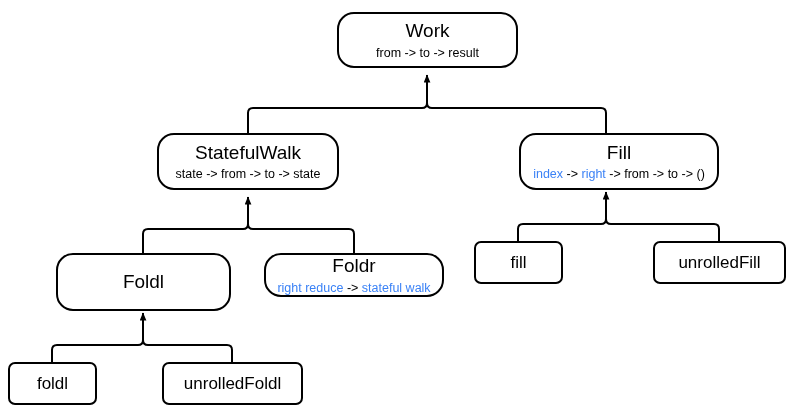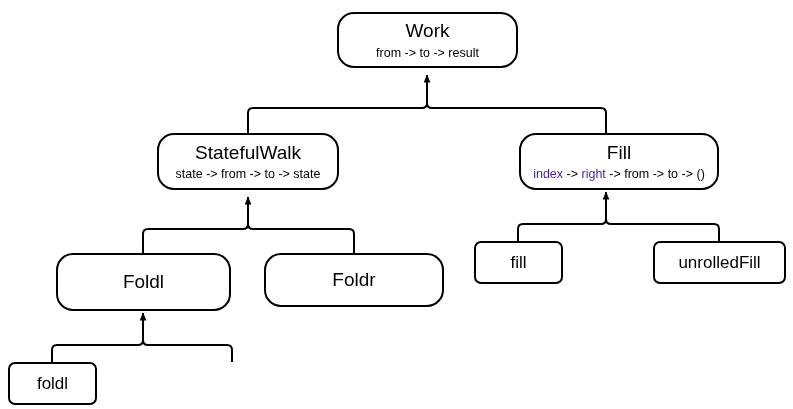--- a/index.html
+++ b/index.html
@@ -42,21 +42,21 @@
     font-size: 19px;
     white-space: nowrap;
   }
   .node-title.solo { font-size: 17px; }
   .node-sub {
     font-size: 12.5px;
     margin-top: 4px;
     white-space: nowrap;
     color: #000000;
   }
-  .hl { color: #4c1d95; }
+  .hl { color: #3b82f6; }
   .bk { color: #000000; }
 </style>
 </head>
 <body>
 
 <div id="canvas">
 
   <svg id="edges" viewBox="0 0 793 409" width="793" height="409">
     <defs>
       <marker id="arrowhead" markerWidth="9" markerHeight="9" refX="7.6" refY="3.4" orient="auto" markerUnits="userSpaceOnUse">
@@ -101,30 +101,34 @@
 
   <div class="node rounded-lg" style="left:519px; top:133px; width:200px; height:57px;">
     <div class="node-title">Fill</div>
     <div class="node-sub"><span class="hl">index</span><span class="bk"> -&gt; </span><span class="hl">right</span><span class="bk"> -&gt; from -&gt; to -&gt; ()</span></div>
   </div>
 
   <div class="node rounded-lg" style="left:56px; top:253px; width:175px; height:58px;">
     <div class="node-title">Foldl</div>
   </div>
 
-  <div class="node rounded-lg" style="left:264px; top:253px; width:180px; height:54px;">
+  <div class="node rounded-lg" style="left:264px; top:253px; width:180px; height:44px;">
     <div class="node-title">Foldr</div>
+    <div class="node-sub"><span class="hl">right reduce</span><span class="bk"> -&gt; </span><span class="hl">stateful walk</span></div>
   </div>
 
   <div class="node rounded-sm" style="left:474px; top:241px; width:89px; height:43px;">
     <div class="node-title solo">fill</div>
   </div>
 
   <div class="node rounded-sm" style="left:653px; top:241px; width:133px; height:43px;text-align:center;">
     <div class="node-title solo">unrolledFill</div>
   </div>
 
   <div class="node rounded-sm" style="left:8px; top:362px; width:89px; height:43px;">
     <div class="node-title solo">foldl</div>
   </div>
 
+  <div class="node rounded-sm" style="left:162px; top:362px; width:141px; height:43px;">
+    <div class="node-title solo">unrolledFoldl</div>
+  </div>
 
 </div>
 
 </body></html>

